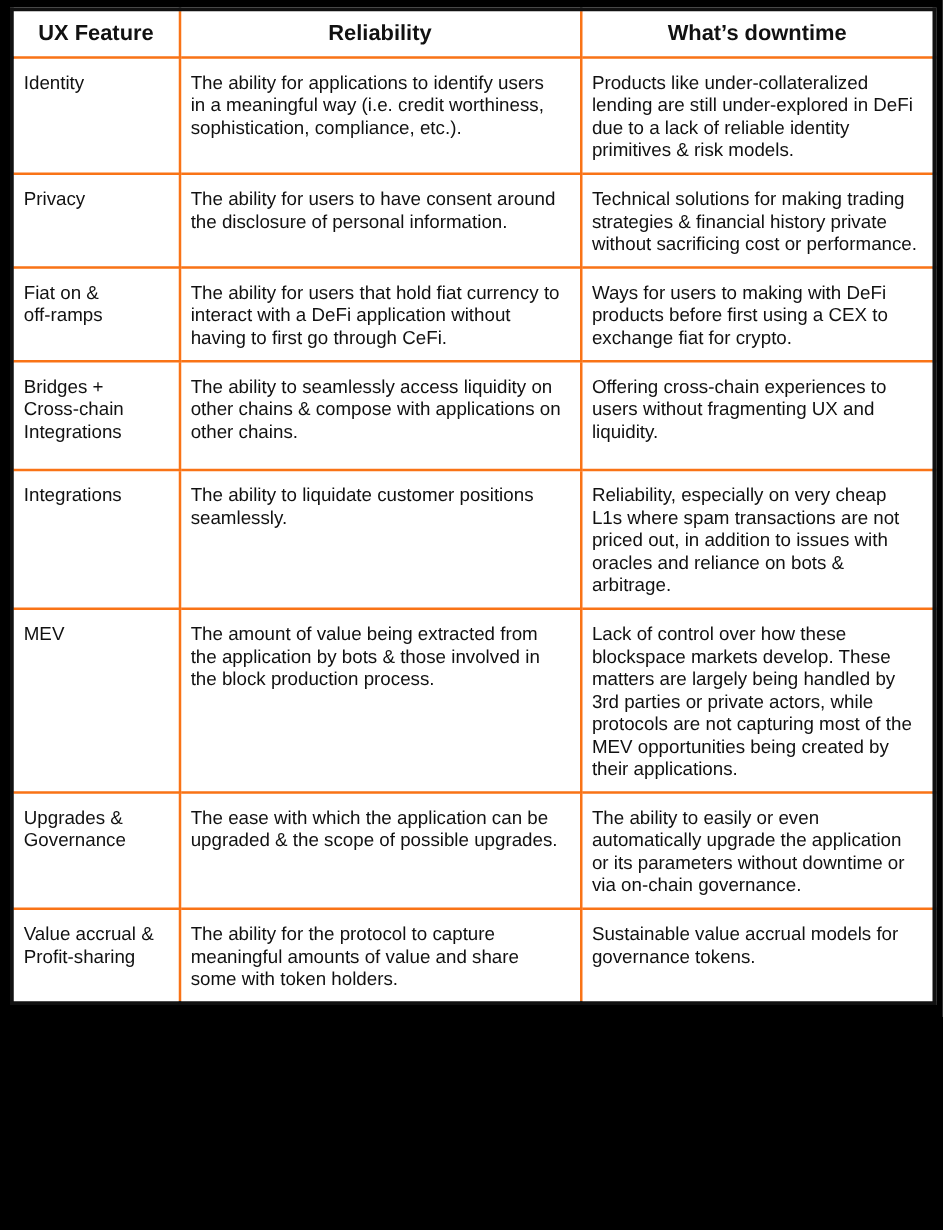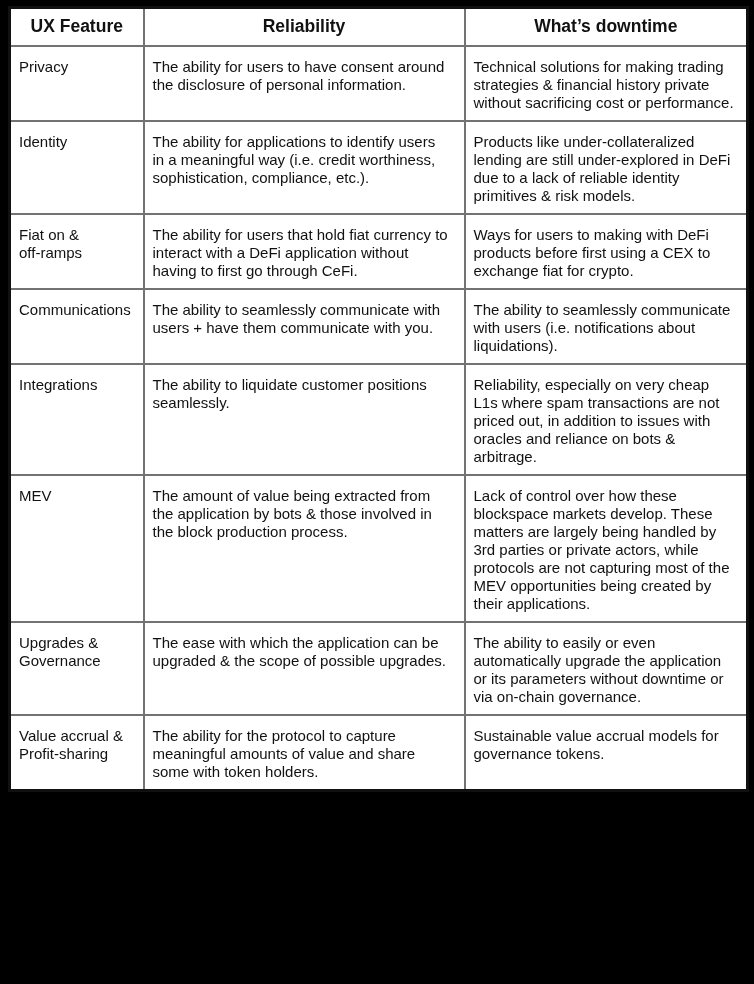--- a/index.html
+++ b/index.html
@@ -20,21 +20,21 @@
     left: 8px;
     top: 6px;
     width: 738px;
     border-collapse: collapse;
     table-layout: fixed;
     background: #ffffff;
     border: 3px solid #111111;
   }
   table.ux-table th,
   table.ux-table td {
-    border: 2px solid #737373;
+    border: 2px solid #f97316;
     color: #111111;
     overflow: hidden;
   }
   table.ux-table th {
     font-size: 17.5px;
     font-weight: bold;
     text-align: center;
     vertical-align: middle;
     padding: 2px 4px;
     letter-spacing: 0px;
@@ -60,55 +60,58 @@
       <col style="width:283px">
     </colgroup>
     <thead>
       <tr style="height:38px">
         <th>UX Feature</th>
         <th>Reliability</th>
         <th>What’s downtime</th>
       </tr>
     </thead>
     <tbody>
-      <tr style="height:73px">
-        <td>Privacy</td>
-        <td>The ability for users to have consent around
-the disclosure of personal information.</td>
-        <td>Technical solutions for making trading
-strategies &amp; financial history private
-without sacrificing cost or performance.</td>
-      </tr>
       <tr style="height:89px">
         <td>Identity</td>
         <td>The ability for applications to identify users
 in a meaningful way (i.e. credit worthiness,
 sophistication, compliance, etc.).</td>
         <td>Products like under-collateralized
 lending are still under-explored in DeFi
 due to a lack of reliable identity
 primitives &amp; risk models.</td>
+      </tr>
+      <tr style="height:73px">
+        <td>Privacy</td>
+        <td>The ability for users to have consent around
+the disclosure of personal information.</td>
+        <td>Technical solutions for making trading
+strategies &amp; financial history private
+without sacrificing cost or performance.</td>
       </tr>
       <tr style="height:63px">
         <td>Fiat on &amp;
 off-ramps</td>
         <td>The ability for users that hold fiat currency to
 interact with a DeFi application without
 having to first go through CeFi.</td>
         <td>Ways for users to making with DeFi
 products before first using a CEX to
 exchange fiat for crypto.</td>
       </tr>
-      <tr style="height:71px">
-        <td>Communications</td>
-        <td>The ability to seamlessly communicate with
-users + have them communicate with you.</td>
-        <td>The ability to seamlessly communicate
-with users (i.e. notifications about
-liquidations).</td>
+      <tr style="height:87px">
+        <td>Bridges +
+Cross-chain
+Integrations</td>
+        <td>The ability to seamlessly access liquidity on
+other chains &amp; compose with applications on
+other chains.</td>
+        <td>Offering cross-chain experiences to
+users without fragmenting UX and
+liquidity.</td>
       </tr>
       <tr style="height:108px">
         <td>Integrations</td>
         <td>The ability to liquidate customer positions
 seamlessly.</td>
         <td>Reliability, especially on very cheap
 L1s where spam transactions are not
 priced out, in addition to issues with
 oracles and reliance on bots &amp;
 arbitrage.</td>

